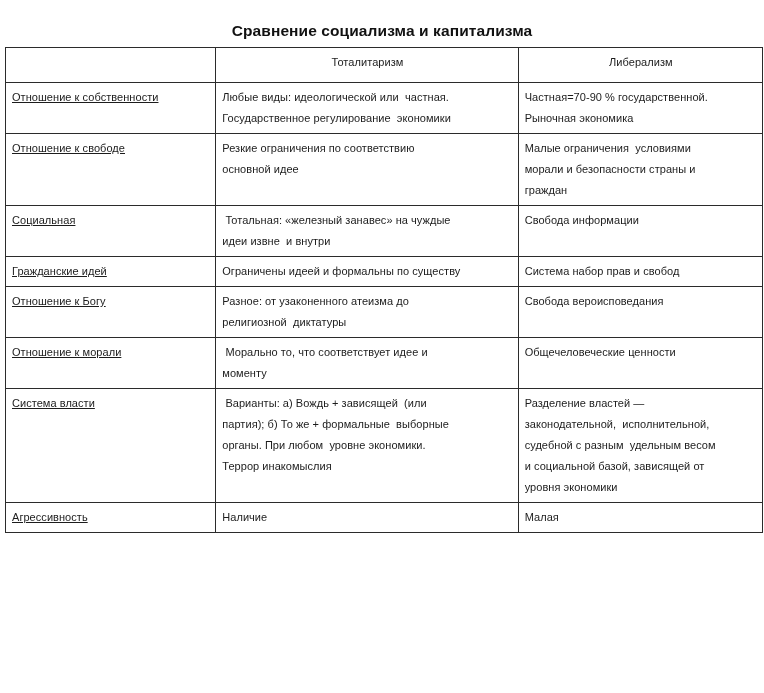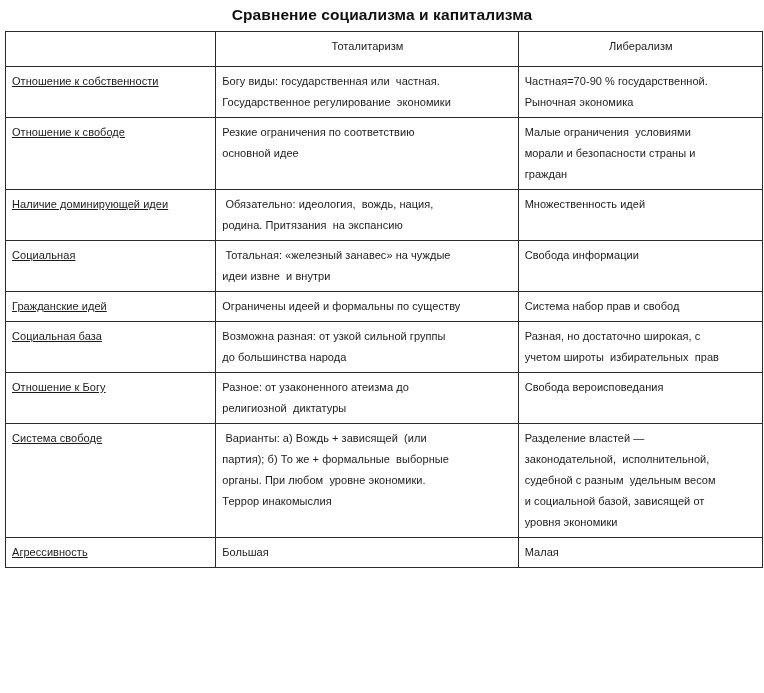--- a/index.html
+++ b/index.html
@@ -20,21 +20,21 @@
     height: 693px;
     position: relative;
     box-sizing: border-box;
   }
   .doc-title {
     text-align: center;
     font-size: 15.5px;
     font-weight: bold;
     color: #111111;
     letter-spacing: 0.1px;
-    padding-top: 6px;
+    padding-top: 22px;
     padding-bottom: 7px;
     line-height: 18px;
   }
   table.compare {
     border-collapse: collapse;
     table-layout: fixed;
     width: 758px;
     margin-left: 5px;
     margin-right: 9px;
     font-size: 11px;
@@ -86,97 +86,86 @@
       <tr>
         <th class="blank-head"></th>
         <th>Тоталитаризм</th>
         <th>Либерализм</th>
       </tr>
     </thead>
     <tbody id="table-body">
         <tr>
           <td class="label-cell">Отношение к собственности</td>
           <td class="tot-cell">
-            <span class="cell-line">Богу виды: государственная или  частная.</span>
+            <span class="cell-line">Любые виды: идеологической или  частная.</span>
             <span class="cell-line">Государственное регулирование  экономики</span>
           </td>
           <td class="lib-cell">
             <span class="cell-line">Частная=70-90 % государственной.</span>
             <span class="cell-line">Рыночная экономика</span>
           </td>
         </tr>
         <tr>
           <td class="label-cell">Отношение к свободе</td>
           <td class="tot-cell">
             <span class="cell-line">Резкие ограничения по соответствию</span>
             <span class="cell-line">основной идее</span>
           </td>
           <td class="lib-cell">
             <span class="cell-line">Малые ограничения  условиями</span>
             <span class="cell-line">морали и безопасности страны и</span>
             <span class="cell-line">граждан</span>
           </td>
         </tr>
         <tr>
-          <td class="label-cell">Наличие доминирующей  идеи</td>
-          <td class="tot-cell">
-            <span class="cell-line"> Обязательно: идеология,  вождь, нация,</span>
-            <span class="cell-line">родина. Притязания  на экспансию</span>
-          </td>
-          <td class="lib-cell"> Множественность идей</td>
-        </tr>
-        <tr>
           <td class="label-cell">Социальная</td>
           <td class="tot-cell">
             <span class="cell-line"> Тотальная: «железный занавес» на чуждые</span>
             <span class="cell-line">идеи извне  и внутри</span>
           </td>
           <td class="lib-cell">Свобода информации</td>
         </tr>
         <tr>
           <td class="label-cell">Гражданские идей</td>
           <td class="tot-cell"> Ограничены идеей и формальны  по существу</td>
           <td class="lib-cell">Система набор прав и свобод</td>
         </tr>
         <tr>
-          <td class="label-cell">Социальная база</td>
-          <td class="tot-cell">
-            <span class="cell-line">Возможна разная: от узкой сильной группы</span>
-            <span class="cell-line">до большинства народа</span>
-          </td>
-          <td class="lib-cell">
-            <span class="cell-line">Разная, но достаточно широкая, с</span>
-            <span class="cell-line">учетом широты  избирательных  прав</span>
-          </td>
-        </tr>
-        <tr>
           <td class="label-cell">Отношение к Богу</td>
           <td class="tot-cell">
             <span class="cell-line">Разное: от узаконенного атеизма до</span>
             <span class="cell-line">религиозной  диктатуры</span>
           </td>
           <td class="lib-cell">Свобода вероисповедания</td>
         </tr>
         <tr>
-          <td class="label-cell">Система свободе</td>
+          <td class="label-cell">Отношение к морали</td>
+          <td class="tot-cell">
+            <span class="cell-line"> Морально то, что соответствует идее и</span>
+            <span class="cell-line">моменту</span>
+          </td>
+          <td class="lib-cell">Общечеловеческие  ценности</td>
+        </tr>
+        <tr>
+          <td class="label-cell">Система власти</td>
           <td class="tot-cell">
             <span class="cell-line"> Варианты: а) Вождь + зависящей  (или</span>
             <span class="cell-line">партия); б) То же + формальные  выборные</span>
             <span class="cell-line">органы. При любом  уровне экономики.</span>
             <span class="cell-line">Террор инакомыслия</span>
           </td>
           <td class="lib-cell">
             <span class="cell-line">Разделение властей —</span>
             <span class="cell-line">законодательной,  исполнительной,</span>
             <span class="cell-line">судебной с разным  удельным весом</span>
             <span class="cell-line">и социальной базой, зависящей от</span>
             <span class="cell-line">уровня экономики</span>
           </td>
         </tr>
         <tr>
           <td class="label-cell">Агрессивность</td>
-          <td class="tot-cell">Большая</td>
+          <td class="tot-cell">Наличие</td>
           <td class="lib-cell">Малая</td>
         </tr>
       </tbody>
   </table>
 
 </div>
 
 </body></html>

